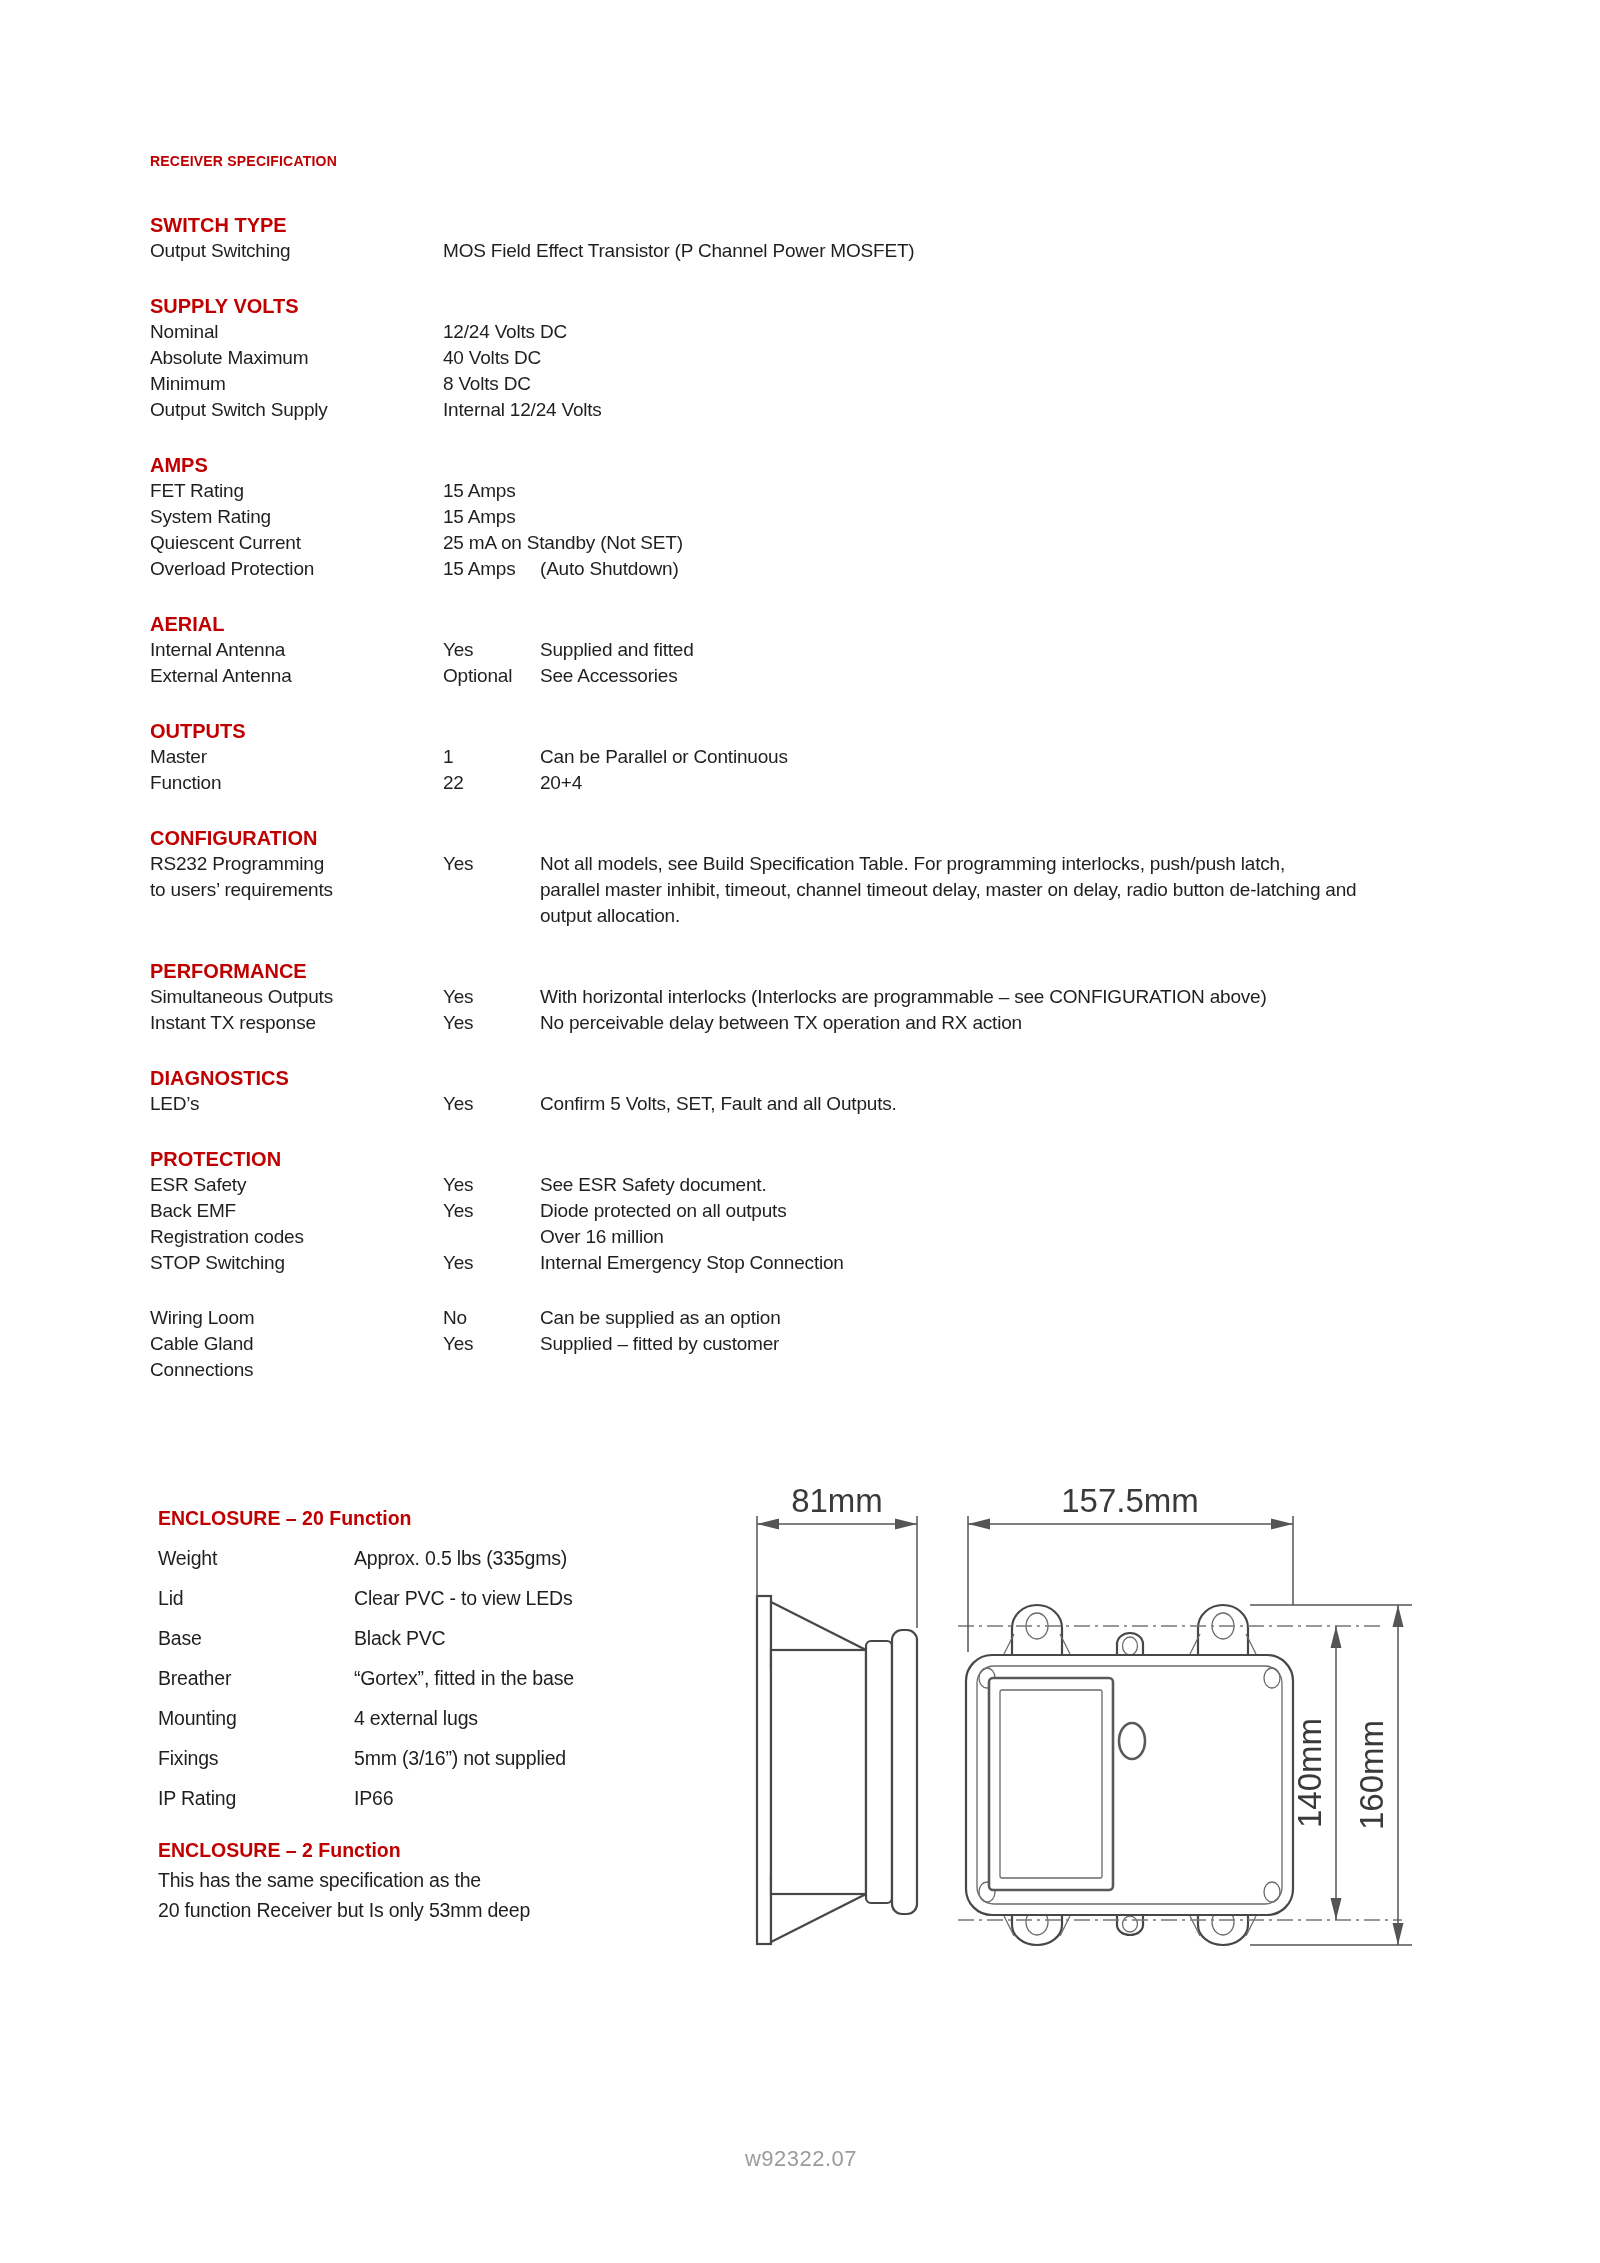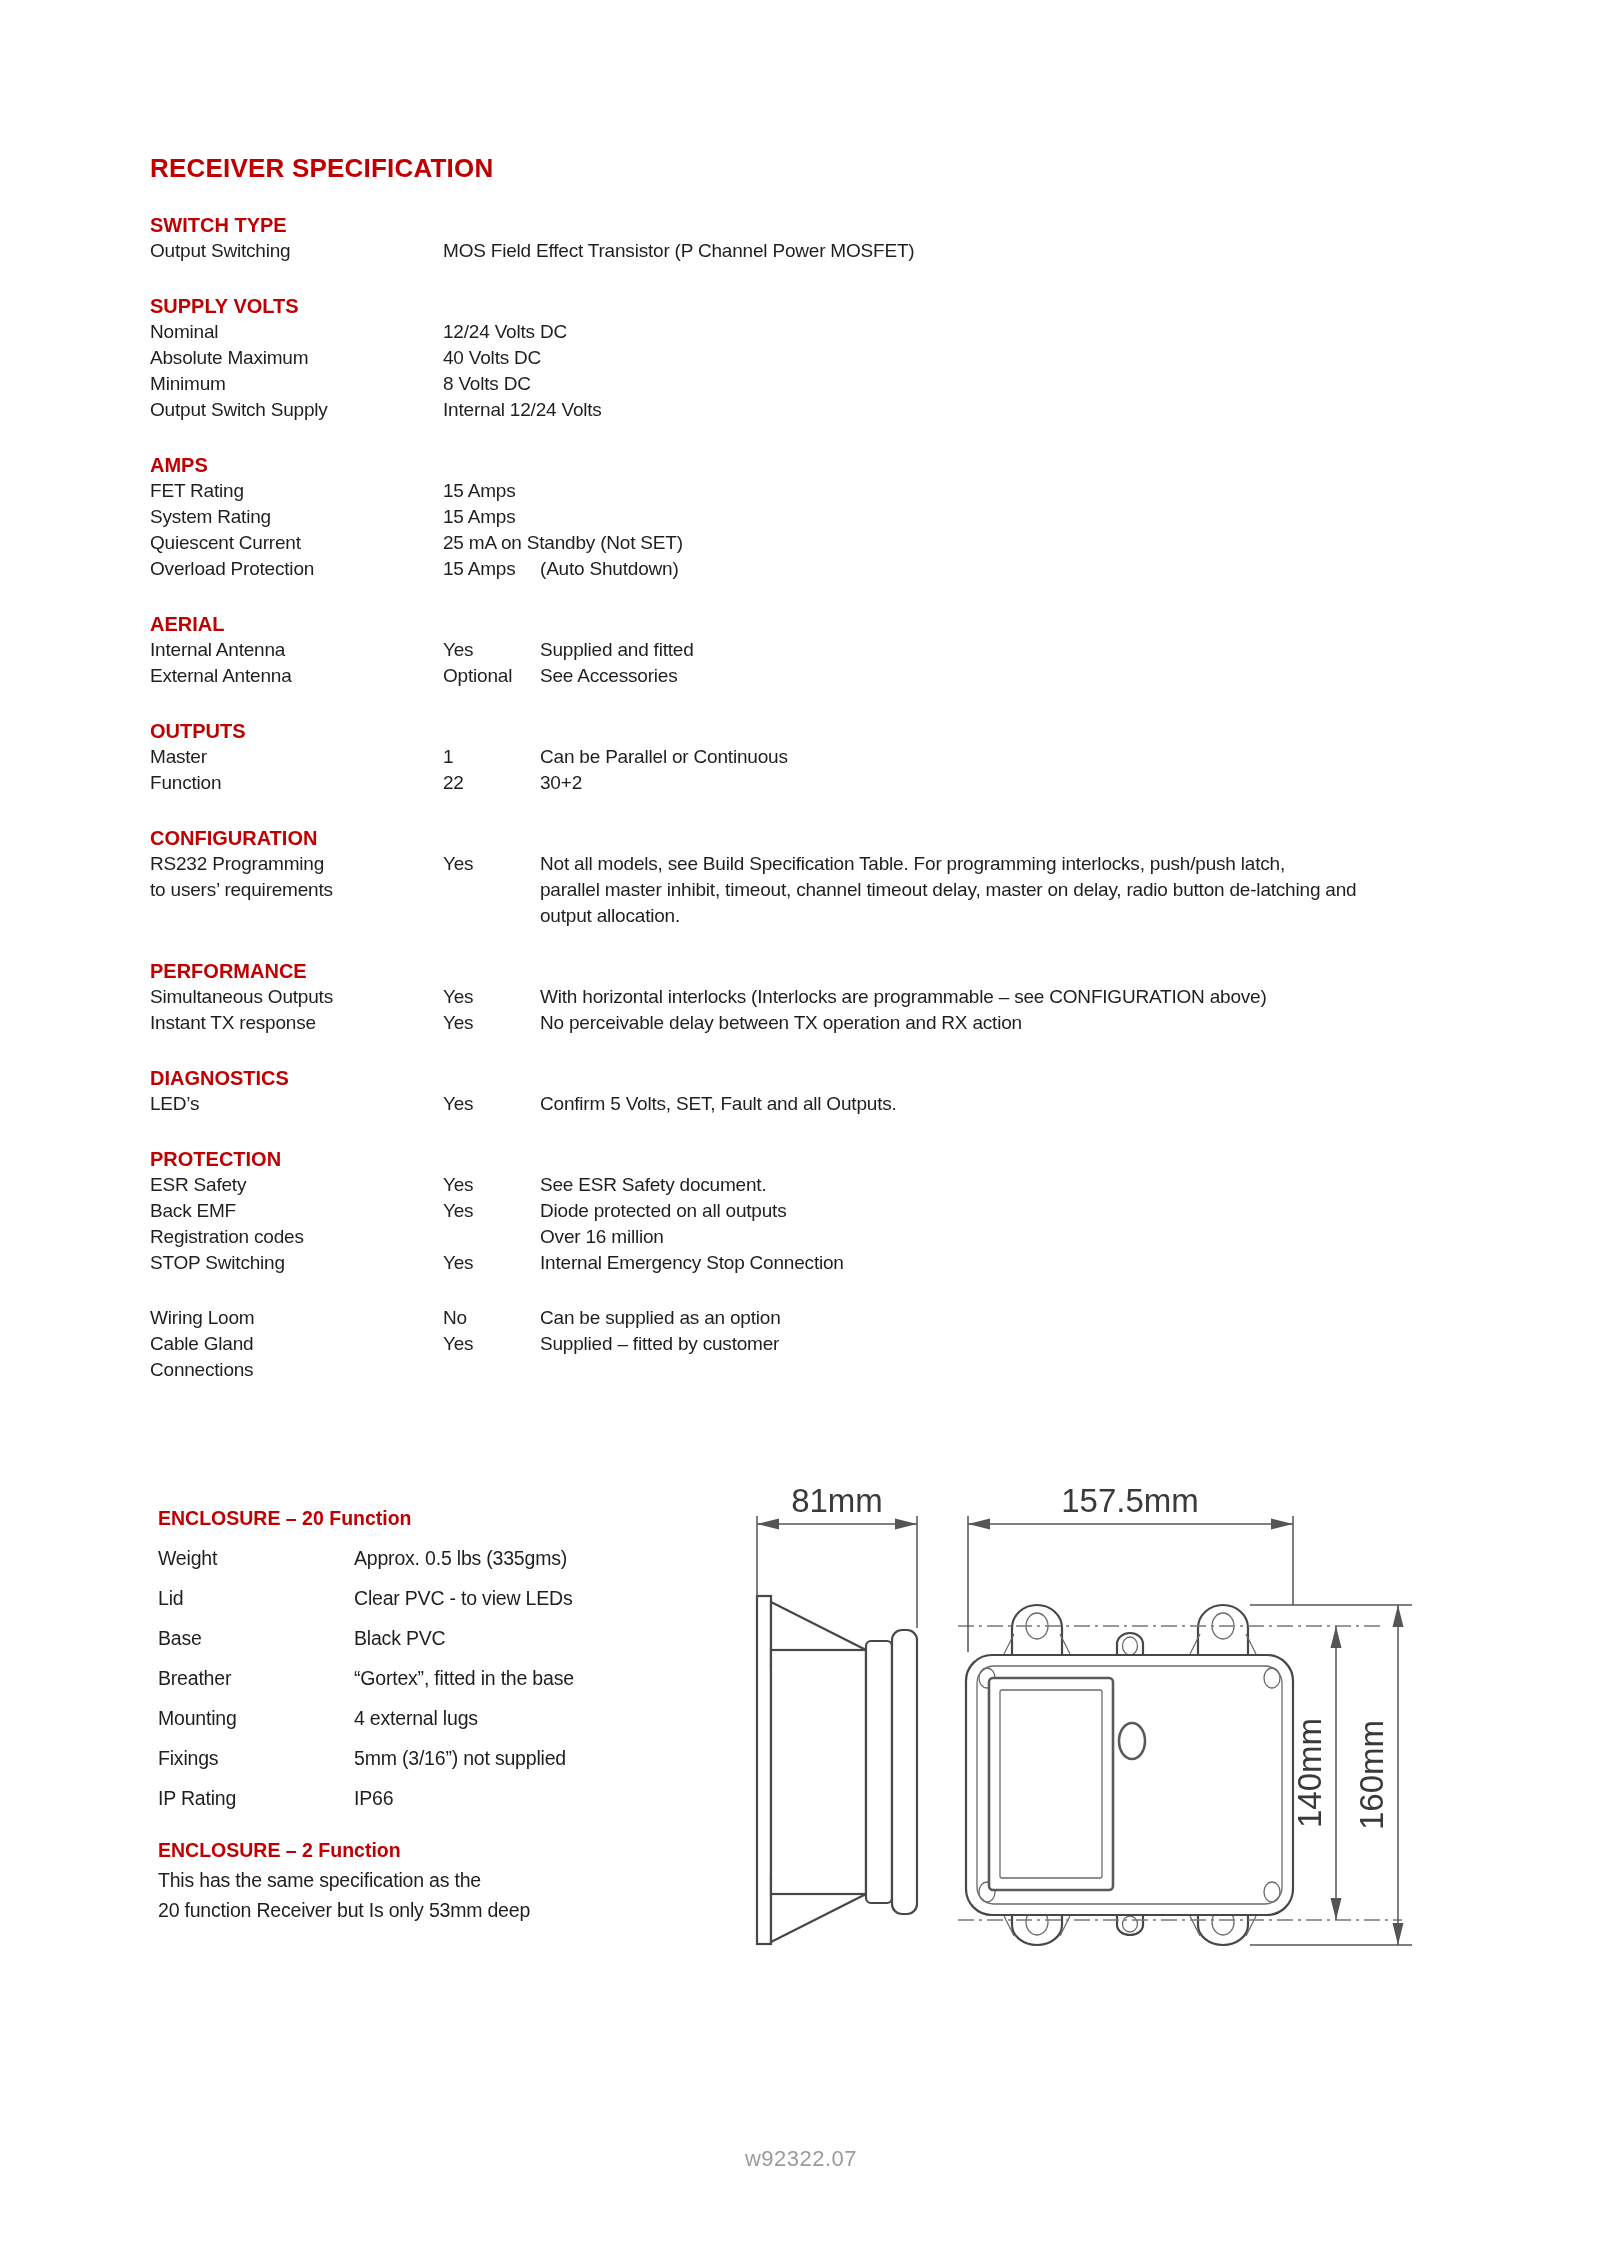--- a/index.html
+++ b/index.html
@@ -3,21 +3,21 @@
 <meta charset="utf-8">
 <style>
   html,body { margin:0; padding:0; background:#ffffff; }
   .page {
     position:relative; width:1600px; height:2263px; background:#ffffff;
     font-family:"Liberation Sans", sans-serif; color:#1f1f1f; overflow:hidden;
     letter-spacing:-0.2px;
   }
   .title {
     position:absolute; left:150px; top:153px;
-    font-size:26px; font-weight:bold; color:#C00000; letter-spacing:0.2px;
+    font-size:14px; font-weight:bold; color:#C00000; letter-spacing:0.2px;
   }
   .spec { position:absolute; left:150px; top:212px; font-size:19px; line-height:26px; }
   .sec { margin-bottom:29px; }
   .sec-h { color:#C00000; font-weight:bold; font-size:20px; height:26px; letter-spacing:0; }
   .row { display:grid; grid-template-columns:293px 97px 1fr; height:26px; }
   .cell { white-space:nowrap; overflow:visible; }
   .enclosure { position:absolute; left:158px; top:1503px; font-size:19.5px; line-height:30px; width:620px; }
   .enc-h { color:#C00000; font-weight:bold; height:30px; letter-spacing:0; }
   .enc-row { display:grid; grid-template-columns:196px 1fr; height:30px;margin-top:10px; }
   .enc2-h { margin-top:22px; }
@@ -115,21 +115,21 @@
       <div class="sec">
         <div class="sec-h">OUTPUTS</div>
         <div class="row">
           <span class="cell row-label">Master</span>
           <span class="cell row-value">1</span>
           <span class="cell row-note">Can be Parallel or Continuous</span>
         </div>
         <div class="row">
           <span class="cell row-label">Function</span>
           <span class="cell row-value">22</span>
-          <span class="cell row-note">30+2</span>
+          <span class="cell row-note">20+4</span>
         </div>
       </div>
       <div class="sec">
         <div class="sec-h">CONFIGURATION</div>
         <div class="row">
           <span class="cell row-label">RS232 Programming</span>
           <span class="cell row-value">Yes</span>
           <span class="cell row-note">Not all models, see Build Specification Table. For programming interlocks, push/push latch,</span>
         </div>
         <div class="row">

